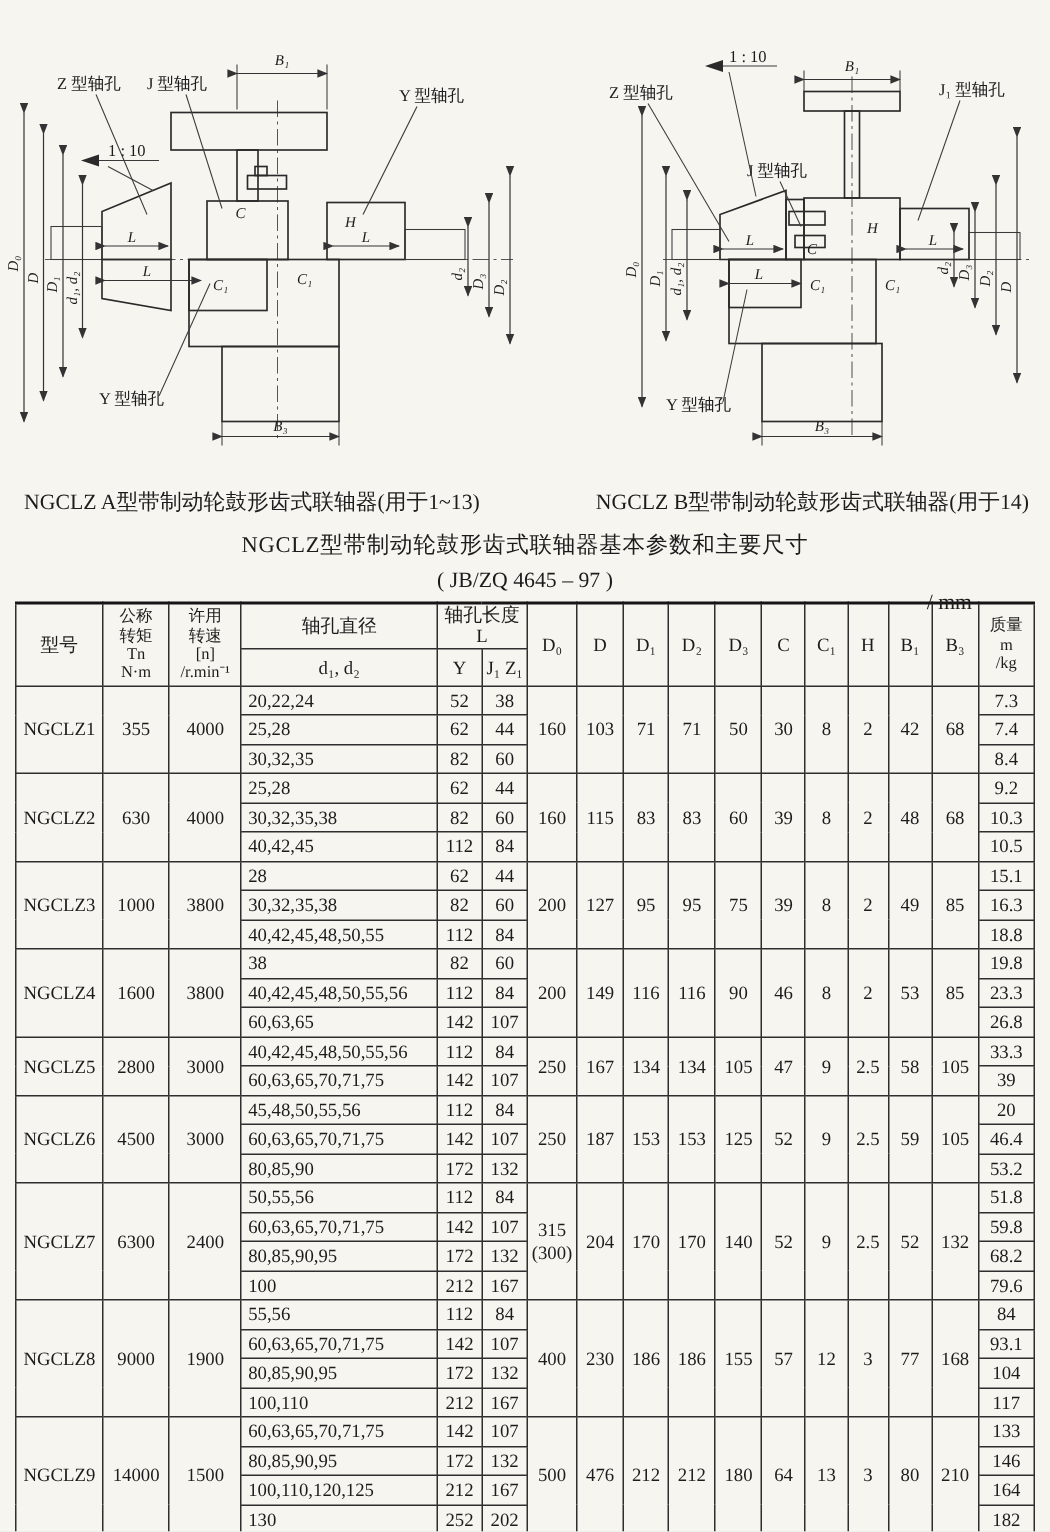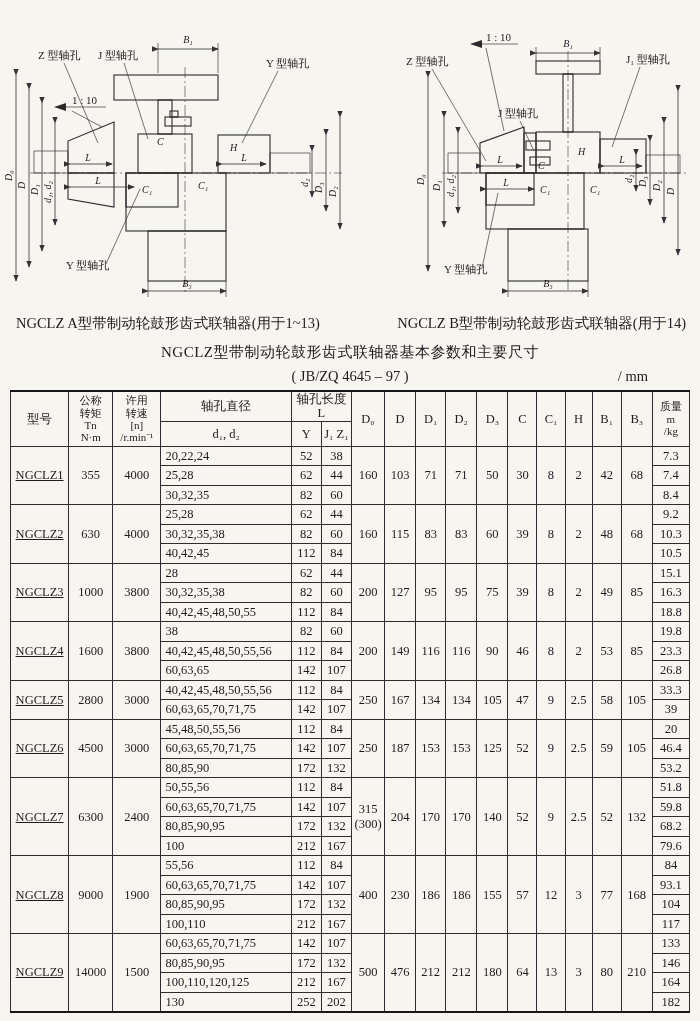--- a/index.html
+++ b/index.html
@@ -17,38 +17,38 @@
   .drawings-row { display:flex; justify-content:space-between; padding:0 2px; height:286px; }
   .drawing { display:block; }
   svg text { font-family:"Liberation Serif", serif; fill:#1c1c1c; }
   .dwg-line { stroke:#2a2a2a; stroke-width:1.1; fill:none; }
   .dwg-thin { stroke:#3a3a3a; stroke-width:0.7; fill:none; }
   .dwg-center { stroke:#555; stroke-width:0.7; fill:none; stroke-dasharray:11 3 2 3; }
   .dwg-dim { stroke:#333; stroke-width:0.8; fill:none; }
   .lbl { font-size:11px; }
   .lbl-dim { font-size:10px; font-style:italic; }
   
-  .captions-row { display:flex; justify-content:space-between; padding:0 14px 0 16px; font-size:14.5px; margin-top:7px; }
+  .captions-row { display:flex; justify-content:space-between; padding:0 14px 0 16px; font-size:14.5px; margin-top:18px; }
   .doc-title { text-align:center; font-size:15px; margin-top:10px; letter-spacing:0.5px; }
   .subtitle-row { position:relative; text-align:center; font-size:14.5px; margin:6px 12px 5px; }
-  .unit-label { position:absolute; right:40px; top:0; font-size:14.5px; }
+  .unit-label { position:absolute; right:40px; top:15px; font-size:14.5px; }
   
   table { border-collapse:collapse; margin:0 auto; table-layout:fixed; width:680px;
           border-top:2.5px solid #161616; border-bottom:2.5px solid #161616;
           border-left:1px solid #2a2a2a; border-right:1px solid #2a2a2a; }
   th, td { border:1px solid #2e2e2e; text-align:center; vertical-align:middle;
            font-size:12.5px; padding:0 2px; white-space:pre-line; overflow:hidden; line-height:1.15; }
   thead th { font-weight:normal; }
   thead tr:first-child th { height:30px; }
   thead tr:last-child th { height:25px; }
   th.multiline { font-size:11px; line-height:1.12; }
   tbody td { height:19.5px; }
   td.bores { text-align:left; padding-left:4px; }
   tr.group-start td { border-top:1.8px solid #161616; }
-  td.model { font-size:12.5px;text-decoration:underline; }
+  td.model { font-size:12.5px; }
 </style>
 </head>
 <body>
 
 <div class="page">
 
   <div class="drawings-row">
 
     <svg class="drawing" width="372" height="286" viewBox="0 0 372 286">
       <defs>

